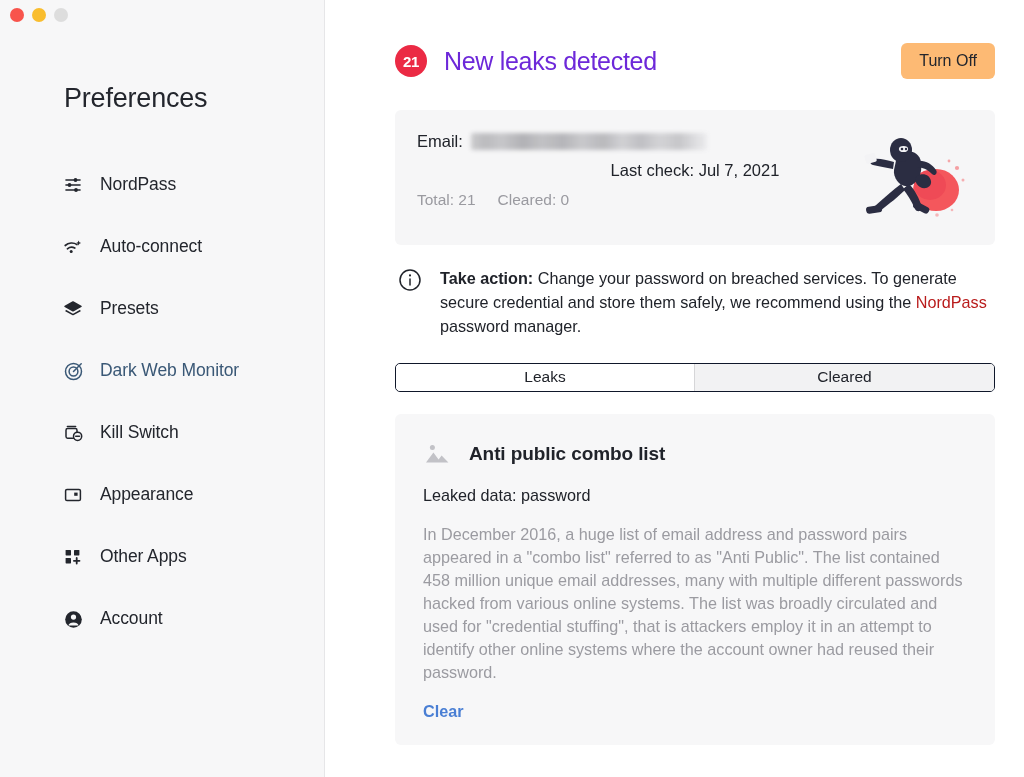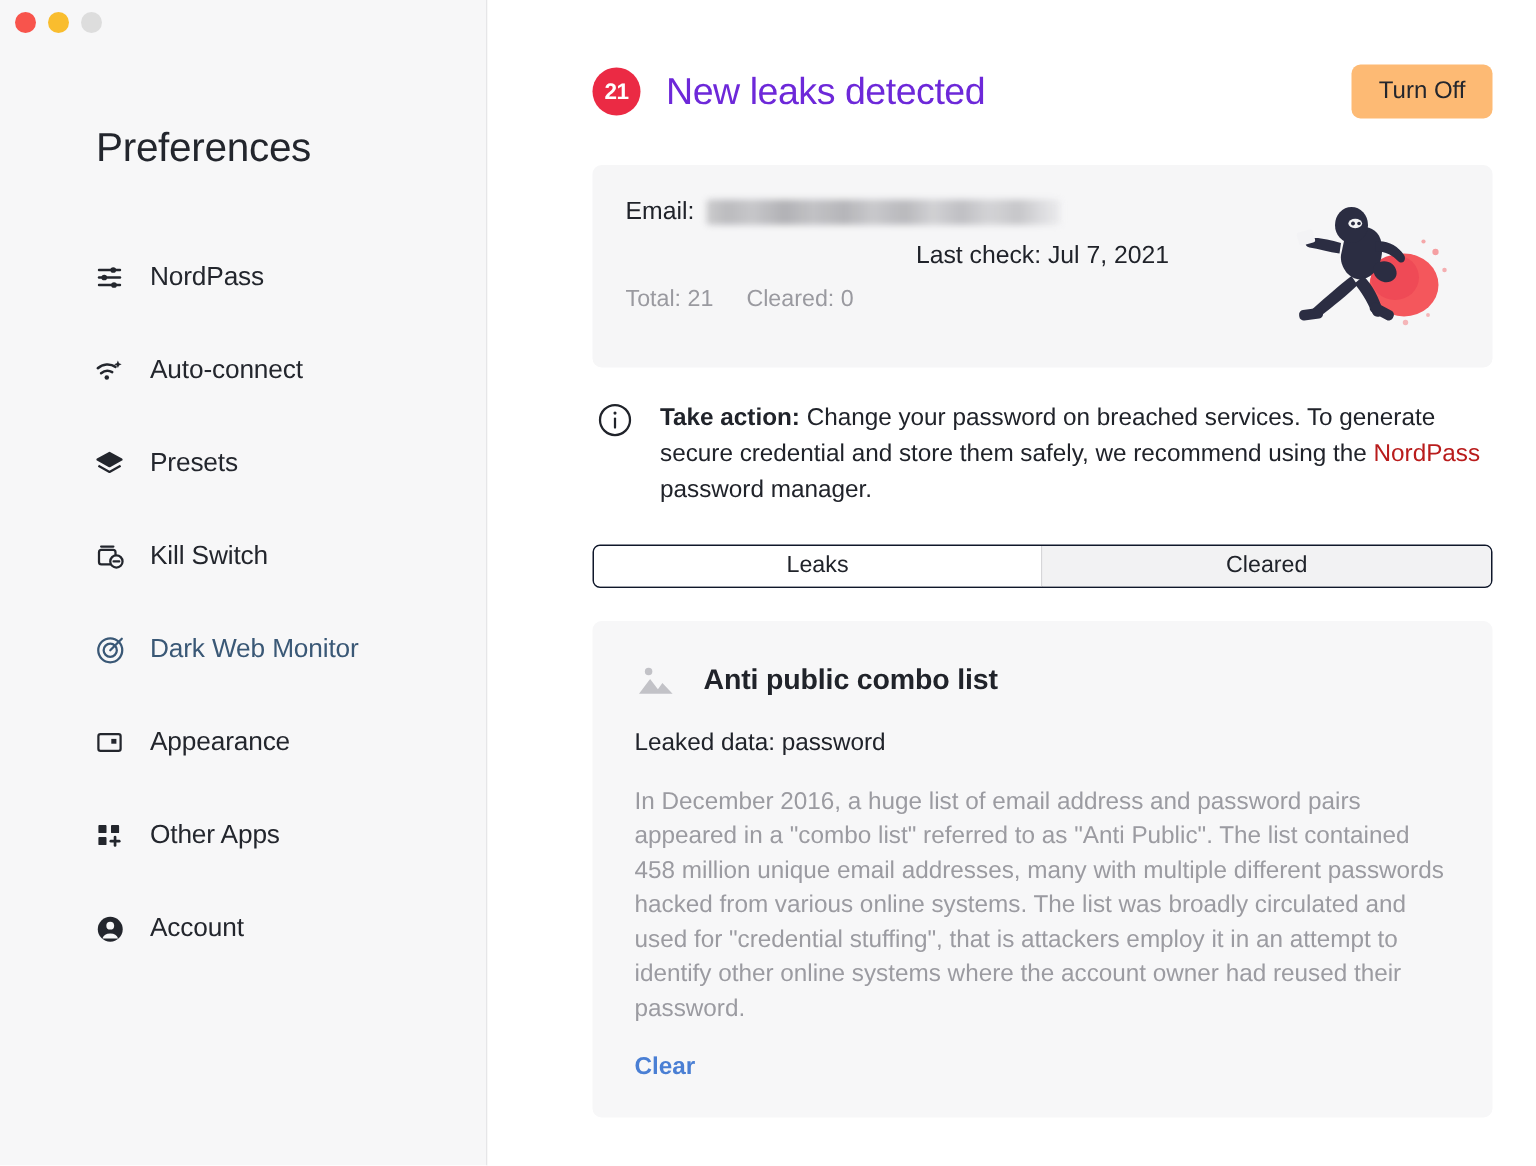--- a/index.html
+++ b/index.html
@@ -325,41 +325,41 @@
       <div class="nav-item">
         <span class="nav-icon">
           <svg width="20" height="20" viewBox="0 0 20 20" fill="none" stroke="#23262d" stroke-width="1.5" stroke-linejoin="round">
             <path d="M10 3 L18 7.4 L10 11.8 L2 7.4 Z" fill="#23262d"></path>
             <path d="M2.6 11.5 L10 15.6 L17.4 11.5" stroke="#23262d"></path>
           </svg>
         </span>
         <span class="nav-label">Presets</span>
       </div>
 
+      <div class="nav-item active">
+        <span class="nav-icon">
+          <svg width="21" height="21" viewBox="0 0 21 21" fill="none" stroke="#3a5876" stroke-width="1.5">
+            <circle cx="10.5" cy="10.5" r="8"></circle>
+            <circle cx="10.5" cy="10.5" r="4.4"></circle>
+            <line x1="10.5" y1="10.5" x2="18.2" y2="2.8" stroke-linecap="round"></line>
+          </svg>
+        </span>
+        <span class="nav-label">Dark Web Monitor</span>
+      </div>
+
       <div class="nav-item">
         <span class="nav-icon">
           <svg width="20" height="20" viewBox="0 0 20 20" fill="none" stroke="#23262d" stroke-width="1.5" stroke-linejoin="round">
             <rect x="3" y="5.6" width="11" height="9.6" rx="1.6"></rect>
             <line x1="4.4" y1="3.4" x2="12.6" y2="3.4" stroke-linecap="round"></line>
             <circle cx="14.6" cy="13.3" r="4.1" fill="#f7f7f8"></circle>
             <line x1="12.7" y1="13.3" x2="16.5" y2="13.3" stroke-linecap="round"></line>
           </svg>
         </span>
         <span class="nav-label">Kill Switch</span>
-      </div>
-
-      <div class="nav-item active">
-        <span class="nav-icon">
-          <svg width="21" height="21" viewBox="0 0 21 21" fill="none" stroke="#3a5876" stroke-width="1.5">
-            <circle cx="10.5" cy="10.5" r="8"></circle>
-            <circle cx="10.5" cy="10.5" r="4.4"></circle>
-            <line x1="10.5" y1="10.5" x2="18.2" y2="2.8" stroke-linecap="round"></line>
-          </svg>
-        </span>
-        <span class="nav-label">Dark Web Monitor</span>
       </div>
 
       <div class="nav-item">
         <span class="nav-icon">
           <svg width="20" height="20" viewBox="0 0 20 20" fill="none" stroke="#23262d" stroke-width="1.5">
             <rect x="2.6" y="4.4" width="14.8" height="11.2" rx="1.4"></rect>
             <rect x="11.2" y="7.6" width="3.4" height="3.2" fill="#23262d" stroke="none"></rect>
           </svg>
         </span>
         <span class="nav-label">Appearance</span>

